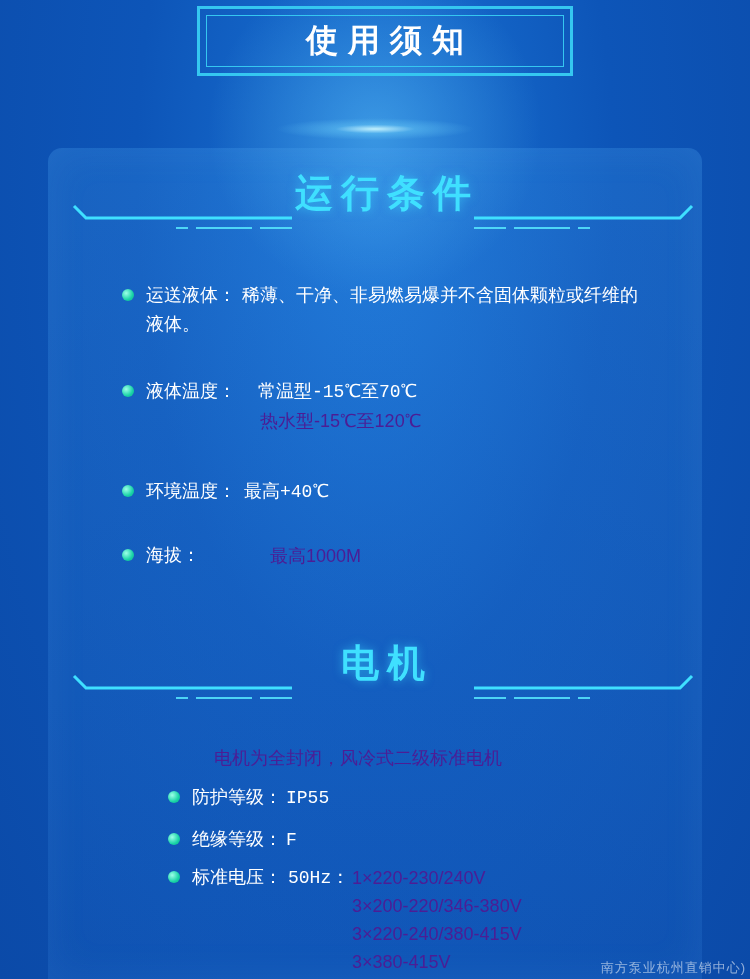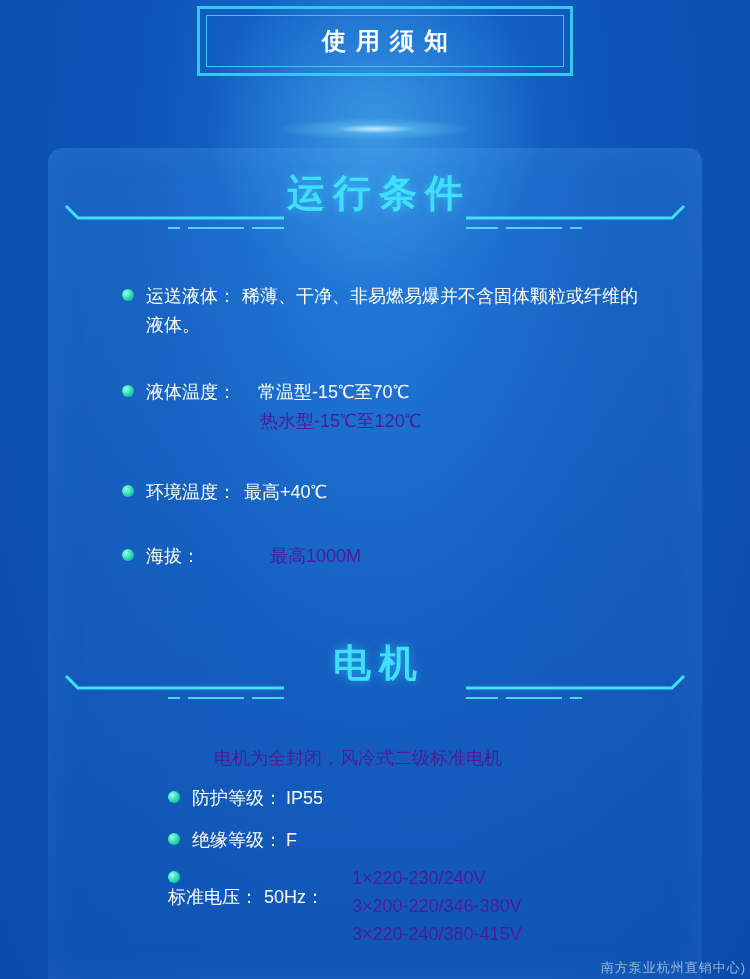--- a/index.html
+++ b/index.html
@@ -41,21 +41,21 @@
   .title-text {
     position: absolute;
     left: 0;
     top: 0;
     width: 100%;
     height: 100%;
     display: flex;
     align-items: center;
     justify-content: center;
     font-family: Liberation Serif, serif;
-    font-size: 24px;
+    font-size: 32px;
     font-weight: bold;
     letter-spacing: 10px;
     text-indent: 10px;
     color: #ffffff;
   }
 
   
   .glow {
     position: absolute;
     left: 275px;
@@ -74,21 +74,21 @@
     width: 654px;
     height: 831px;
     background: linear-gradient(180deg, rgba(70,160,240,0.22) 0%, rgba(40,120,220,0.14) 100%);
     border-radius: 14px 14px 0 0;
     box-shadow: inset 0 0 40px rgba(120,200,255,0.10);
   }
 
   
   .section-head {
     position: absolute;
-    left: 48px;
+    left: 56px;
     width: 654px;
     height: 78px;
   }
   .section-head .deco {
     position: absolute;
     left: 0;
     top: 0;
     width: 654px;
     height: 78px;
   }
@@ -105,20 +105,21 @@
     text-indent: 8px;
     color: #3fe0ff;
     text-shadow: 0 0 10px rgba(60,220,255,0.55);
   }
 
   
   .bullet-row {
     position: absolute;
     display: flex;
     align-items: flex-start;
+    font-family: Liberation Mono, monospace;
   }
   .dot {
     width: 12px;
     height: 12px;
     border-radius: 50%;
     background: #2de0b4;
     background: radial-gradient(circle at 35% 35%, #9cffe8 0%, #18d3a6 60%, #0fa98a 100%);
     margin-top: 7px;
     margin-right: 12px;
     flex: 0 0 auto;
@@ -224,23 +225,24 @@
 <div class="bullet-row" style="left:168px; top:784px;">
   <span class="dot"></span>
   <span class="btext"><span>防护等级：</span><span style="display:inline-block;width:4px;"></span><span>IP55</span></span>
 </div>
 
 <div class="bullet-row" style="left:168px; top:826px;">
   <span class="dot"></span>
   <span class="btext"><span>绝缘等级：</span><span style="display:inline-block;width:4px;"></span><span>F</span></span>
 </div>
 
-<div class="bullet-row" style="left:168px; top:864px;flex-direction:column;">
+<div class="bullet-row" style="left:168px; top:864px;">
   <span class="dot"></span>
   <span class="btext"><span>标准电压：</span><span style="display:inline-block;width:6px;"></span><span>50Hz：</span></span>
 </div>
 <div class="plain-line" style="left:352px; top:864px;">
   <div>1×220-230/240V</div>
   <div>3×200-220/346-380V</div>
   <div>3×220-240/380-415V</div>
+  <div>3×380-415V</div>
 </div>
 
 <div class="watermark">南方泵业杭州直销中心)</div>
 
 </body></html>

